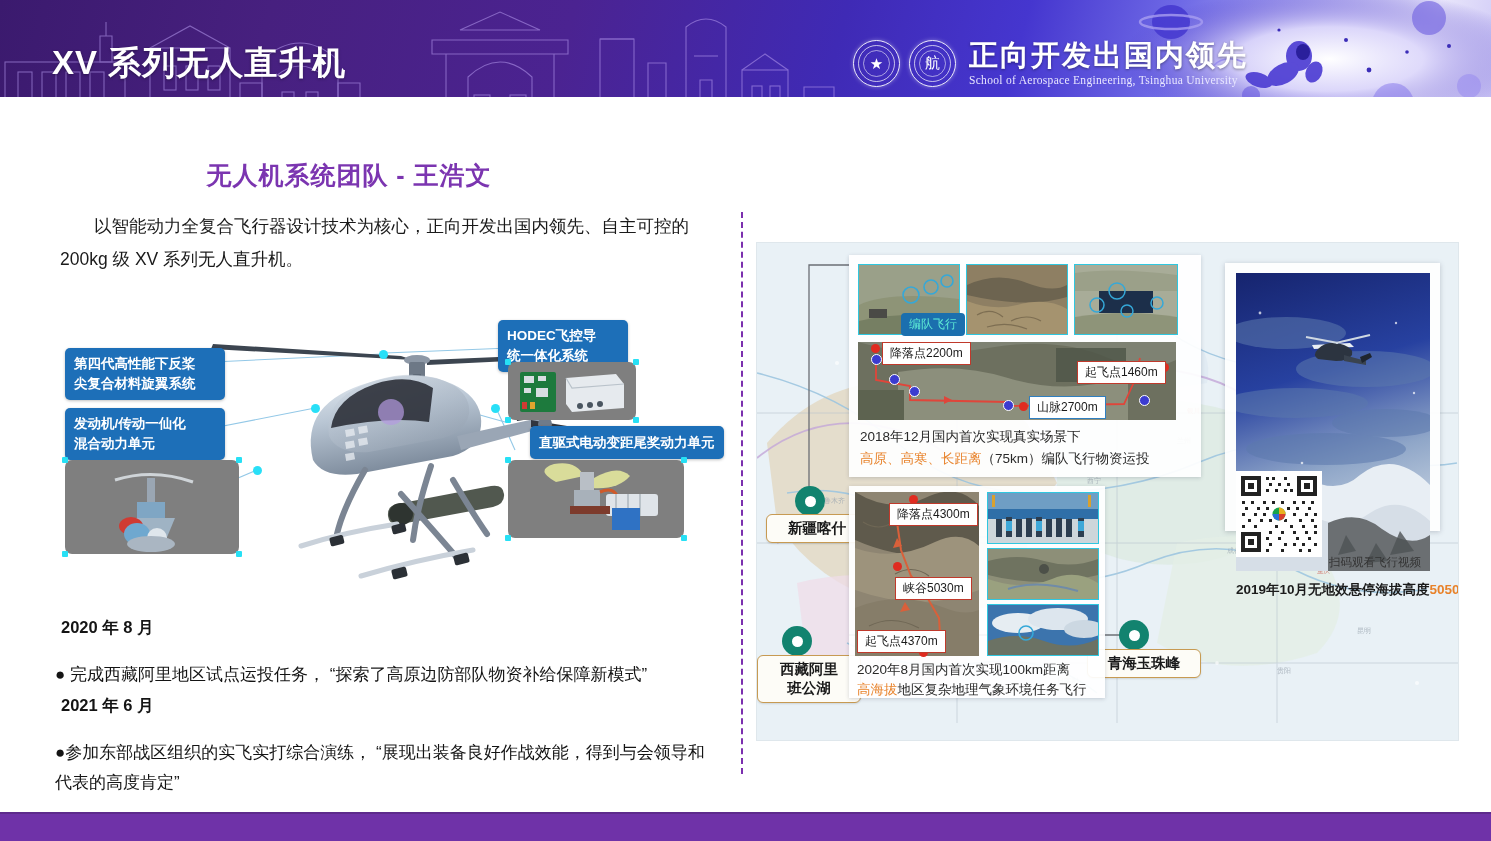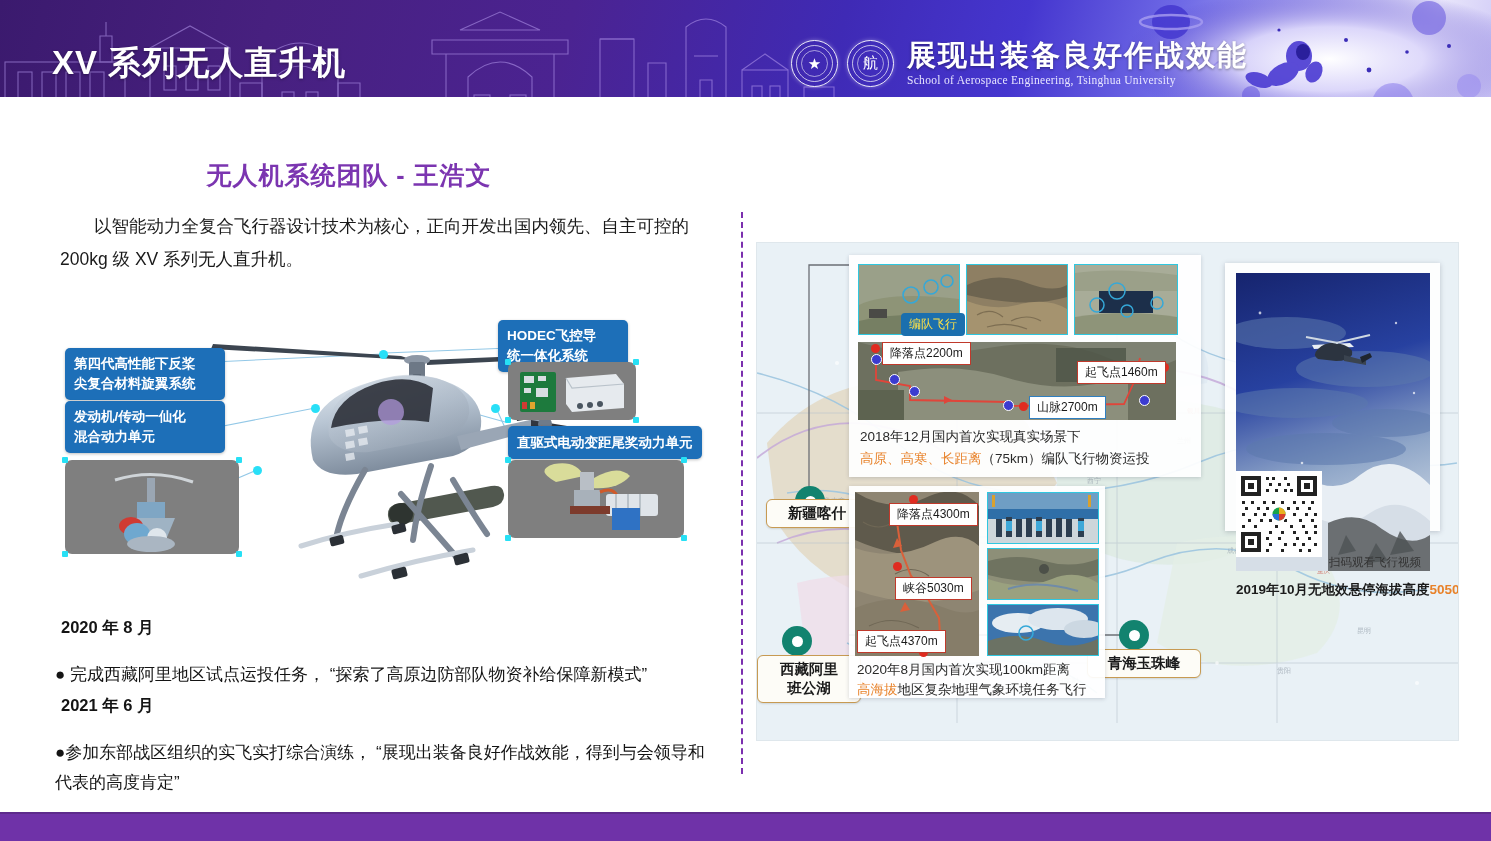--- a/index.html
+++ b/index.html
@@ -66,21 +66,21 @@
     color:#1a1a1a;font-size:14.5px;font-weight:bold;line-height:19px;padding:4px 9px;text-align:center;
     box-shadow:0 1px 2px rgba(0,0,0,.12);}
 
   .card{position:absolute;background:rgba(255,255,255,.93);box-shadow:0 1px 4px rgba(60,70,90,.22);}
   .thumb{position:absolute;border:1.5px solid #2fc7e0;overflow:hidden;}
   .cap1{position:absolute;font-size:13.5px;color:#2a2a2a;line-height:19px;}
   .cap-hl{color:#e8822a;}
   .mlabel{position:absolute;background:#fff;border:1.2px solid #c0392b;border-radius:0;
     font-size:12px;color:#1a1a1a;padding:2px 7px;white-space:nowrap;}
   .mlabel.blue{border-color:#2f7fc1;}
-  .bluebadge{position:absolute;background:#1b6fae;color:#fde047;font-size:12px;border-radius:4px;
+  .bluebadge{position:absolute;background:#1b6fae;color:#5eead4;font-size:12px;border-radius:4px;
     padding:3px 8px;white-space:nowrap;}
   .reddot{position:absolute;width:9px;height:9px;border-radius:50%;background:#e02b20;}
   .waypt{position:absolute;width:9px;height:9px;border-radius:50%;background:#3b3bd0;
     border:1px solid #fff;}
 
   .qrcard{position:absolute;background:rgba(255,255,255,.9);box-shadow:0 1px 5px rgba(50,60,80,.25);}
   .qrbox{position:absolute;background:#fff;}
   .qrcap{position:absolute;font-size:11.5px;color:#333;}
   .qrtitle{position:absolute;font-size:13.5px;font-weight:bold;color:#1b1b1b;white-space:nowrap;}
 
@@ -170,21 +170,21 @@
   <div class="hdr-title">XV 系列无人直升机</div>
 
   <div class="hdr-logo">
     <div class="seal">
       <div class="seal-inner">★</div>
     </div>
     <div class="seal">
       <div class="seal-inner">航</div>
     </div>
     <div style="margin-left:4px;">
-      <div class="hdr-cn">展现出装备良好作战效能</div>
+      <div class="hdr-cn">正向开发出国内领先</div>
       <div class="hdr-en">School of Aerospace Engineering, Tsinghua University</div>
     </div>
   </div>
 </div>
 
 <div class="slide-title">
   <span class="left-pad"><span>无人机系统团队 - 王浩文</span></span>
 </div>
 
 <div class="intro">以智能动力全复合飞行器设计技术为核心，正向开发出国内领先、自主可控的 200kg 级 XV 系列无人直升机。</div>
@@ -268,31 +268,31 @@
   <div class="dot" style="left:334px;top:50px;"></div>
   <div class="dot" style="left:266px;top:104px;"></div>
   <div class="dot" style="left:208px;top:166px;"></div>
   <div class="dot" style="left:446px;top:104px;"></div>
 
   <div class="tag" style="left:20px;top:48px;width:142px;">
     <div>第四代高性能下反桨</div>
     <div>尖复合材料旋翼系统</div>
   </div>
 
-  <div class="tag" style="left:20px;top:101px;width:142px;">
+  <div class="tag" style="left:20px;top:108px;width:142px;">
     <div>发动机/传动一仙化</div>
     <div>混合动力单元</div>
   </div>
 
   <div class="tag" style="left:453px;top:20px;width:112px;">
     <div>HODEC飞控导</div>
     <div>统一体化系统</div>
   </div>
 
-  <div class="tag one-line" style="left:463px;top:126px;">
+  <div class="tag one-line" style="left:485px;top:126px;">
     <span>直驱式电动变距尾奖动力单元</span>
   </div>
 
   <div class="photo-box" style="left:20px;top:160px;width:174px;height:94px;">
     <svg viewBox="0 0 174 94" style="width:174px;height:94px;">
       <path d="M50 20 q38 -12 78 2" stroke="#cfd4d8" stroke-width="3" fill="none"></path>
       <rect x="82" y="18" width="8" height="26" fill="#9aa6b3"></rect>
       <rect x="72" y="42" width="28" height="16" fill="#7fa6c4"></rect>
       <path d="M62 58 L110 58 L100 82 L72 82 Z" fill="#9fb3c4"></path>
       <ellipse cx="66" cy="66" rx="12" ry="9" fill="#cf3b33"></ellipse>
@@ -423,21 +423,21 @@
     <g stroke="#6b6f75" stroke-width="1.3" fill="none">
       <path d="M92 22 L52 22 L52 246"></path>
       <path d="M92 392 L374 392 L374 392"></path>
     </g>
   </svg>
 
   <div class="pin" style="left:38px;top:243px;">
     <div class="pin-body"></div>
       <div class="pin-tip"></div>
   </div>
-  <div class="pinlabel" style="left:9px;top:256px;width:82px;">新疆喀什</div>
+  <div class="pinlabel" style="left:9px;top:271px;width:82px;">新疆喀什</div>
 
   <div class="pin" style="left:25px;top:383px;">
     <div class="pin-body"></div>
       <div class="pin-tip"></div>
   </div>
   <div class="pinlabel" style="left:0px;top:412px;width:84px;">
     <div>西藏阿里</div>
     <div>班公湖</div>
   </div>
 

